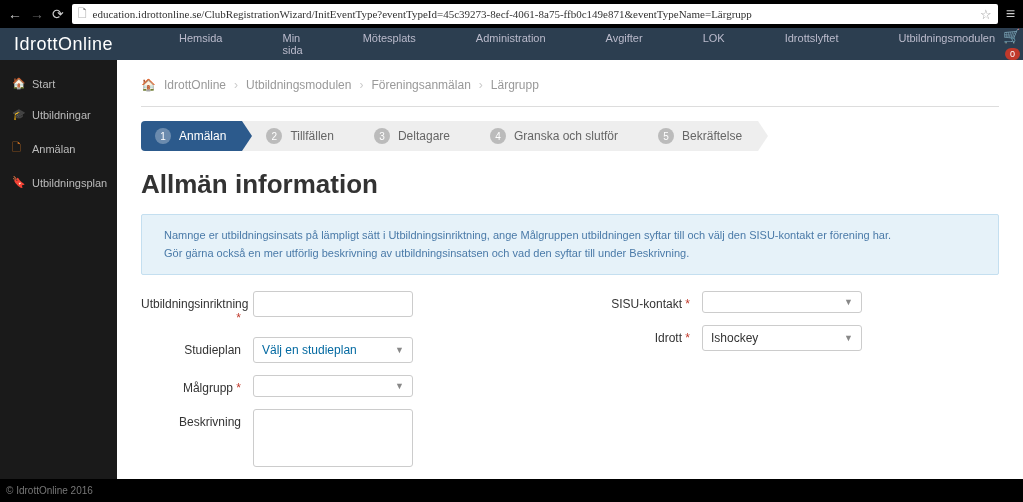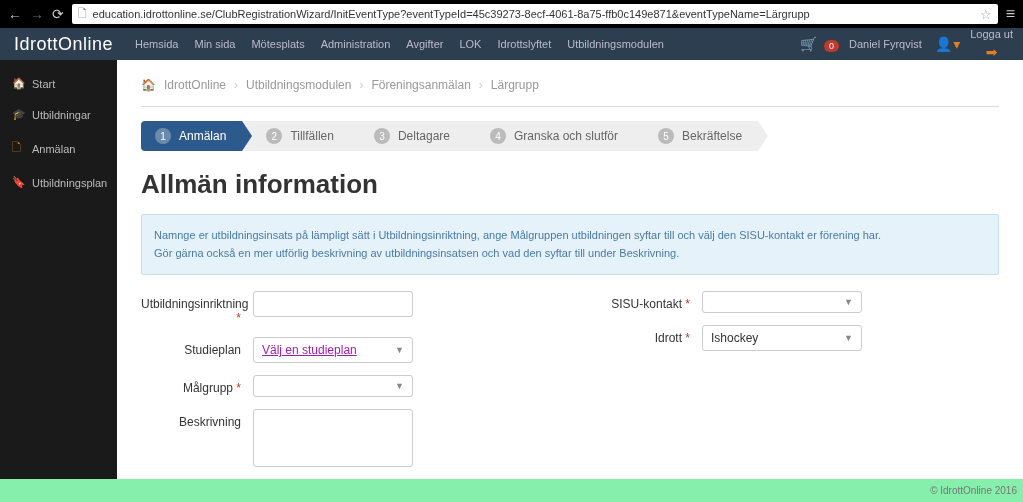--- a/index.html
+++ b/index.html
@@ -3,29 +3,29 @@
   <meta charset="utf-8">
   <style>
     * { margin: 0; padding: 0; box-sizing: border-box; }
     body { font-family: Arial, Helvetica, sans-serif; font-size: 12px; color: #333; background: #fff; }
     
     
     .browser-bar { background: #000; height: 28px; display: flex; align-items: center; padding: 0 8px; gap: 8px; }
     .browser-btn { color: #ccc; font-size: 14px; cursor: pointer; user-select: none; }
     .url-bar { flex: 1; background: #fff; height: 20px; border-radius: 2px; display: flex; align-items: center; padding: 0 6px; gap: 6px; color: #666; font-size: 11px; }
     .url-icon { font-size: 11px; }
-    .url-text { flex: 1; color: #333; }
+    .url-text { flex: 1; color: #333; font-family: Liberation Serif, serif; }
     .url-star { color: #999; font-size: 13px; }
     .menu-icon { color: #ccc; font-size: 16px; cursor: pointer; }
     
     
     .topnav { background: #2c3e50; height: 32px; display: flex; align-items: center; padding: 0 0 0 0; }
     .logo { color: #fff; font-size: 18px; font-weight: normal; padding: 0 14px; letter-spacing: 0.5px; }
     .topnav-menu { display: flex; gap: 0; }
-    .topnav-item { color: #bbc; font-size: 11px; padding: 9px 8px; cursor: pointer; }
+    .topnav-item { color: #bbc; font-size: 11px; padding: 9px 8px; cursor: pointer; margin-left: 44px; }
     .topnav-right { margin-left: auto; display: flex; align-items: center; gap: 10px; padding-right: 10px; }
     .cart { position: relative; color: #fff; font-size: 14px; }
     .cart-badge { background: #c0392b; color: #fff; font-size: 9px; border-radius: 8px; padding: 1px 5px; margin-left: 2px; }
     .user { color: #bbc; font-size: 11px; }
     .user-icon { color: #e67e22; font-size: 14px; margin-left: 4px; }
     .logout { color: #bbc; font-size: 11px; display: flex; align-items: center; gap: 4px; flex-direction: column; }
     .logout-icon { color: #e67e22; font-size: 14px; }
     
     
     .layout { display: flex; height: calc(100vh - 60px); }
@@ -49,42 +49,42 @@
     .step.active { background: #2c5a8c; color: #fff; }
     .step.active::after { border-left-color: #2c5a8c; }
     .step-num { background: rgba(0,0,0,0.2); color: #fff; width: 16px; height: 16px; border-radius: 50%; display: inline-flex; align-items: center; justify-content: center; font-size: 10px; }
     .step.active .step-num { background: rgba(255,255,255,0.3); }
     .step:not(.active) .step-num { background: #bbb; }
     
     
     .page-title { font-size: 26px; color: #333; font-weight: bold; margin-bottom: 14px; }
     
     
-    .info { background: #e6f2f9; border: 1px solid #c4dff0; padding: 12px 12px; color: #4a7aa8; font-size: 11px; line-height: 1.6; margin-bottom: 16px; border-radius: 2px; }
+    .info { background: #e6f2f9; border: 1px solid #c4dff0; padding: 12px 22px; color: #4a7aa8; font-size: 11px; line-height: 1.6; margin-bottom: 16px; border-radius: 2px; }
     
     
     .form { display: flex; gap: 40px; }
     .col { flex: 1; }
     .row { display: flex; align-items: flex-start; margin-bottom: 12px; }
     .label { width: 100px; text-align: right; font-size: 12px; color: #333; padding-top: 6px; margin-right: 12px; }
     .required { color: #c0392b; }
     .field { flex: 1; }
     input[type=text], select, .select, textarea { width: 100%; max-width: 160px; border: 1px solid #ccc; border-radius: 3px; padding: 5px 8px; font-size: 12px; background: #fff; }
     .select { display: flex; justify-content: space-between; align-items: center; cursor: pointer; }
     .select-caret { font-size: 9px; color: #888; }
     textarea { height: 58px; resize: none; max-width: 160px; }
     .static { font-size: 12px; color: #333; padding-top: 6px; display: inline-block; }
-    .placeholder { color: #a21caf; text-decoration: underline; }
+    .placeholder { color: #0369a1; }
     
     
     .expand { font-size: 14px; color: #333; margin-top: 10px; margin-bottom: 24px; cursor: pointer; display: flex; align-items: center; gap: 6px; }
     .expand-caret { font-size: 10px; color: #888; }
     
     
-    .footer { background: #86efac; color: #777; text-align: right; font-size: 10px; padding: 6px; position: fixed; bottom: 0; left: 0; right: 0; }
+    .footer { background: #000000; color: #777; text-align: left; font-size: 10px; padding: 6px; position: fixed; bottom: 0; left: 0; right: 0; }
   </style>
 </head>
 <body>
 
 <div class="browser-bar">
   <span class="browser-btn">←</span>
   <span class="browser-btn" style="color:#666">→</span>
   <span class="browser-btn">⟳</span>
   <div class="url-bar">
     <span class="url-icon">🗋</span>

